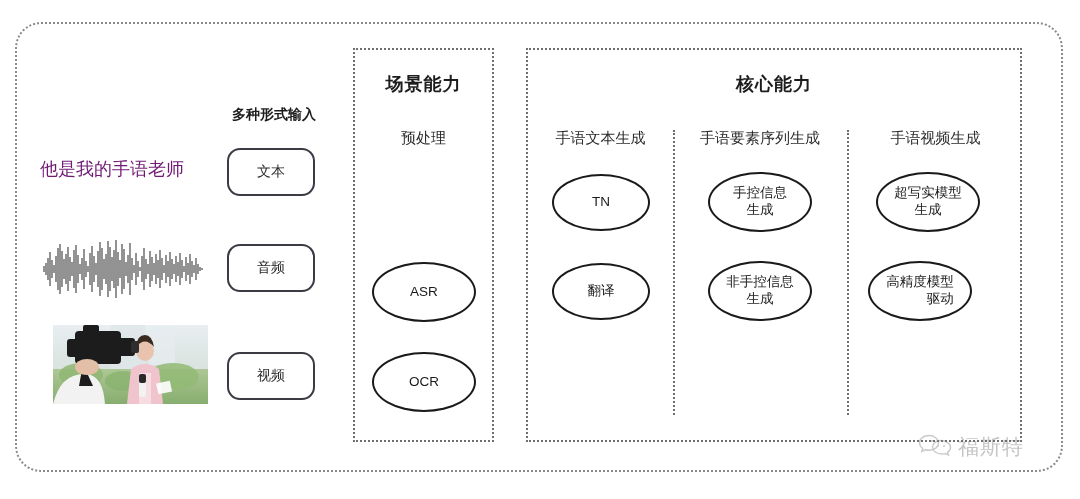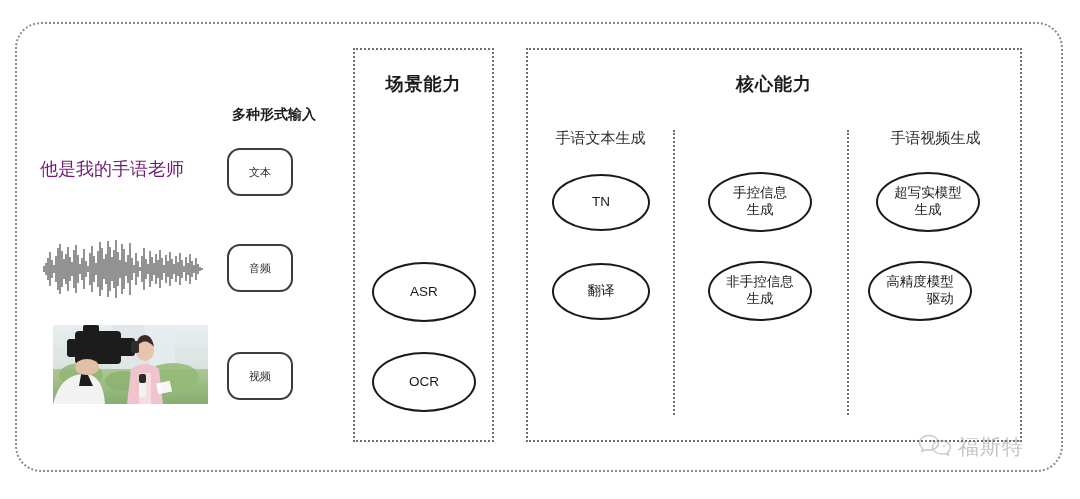--- a/index.html
+++ b/index.html
@@ -115,29 +115,29 @@
     top: 157px;
     width: 180px;
     text-align: left;
     font-size: 18px;
     color: #701a75;
     white-space: nowrap;
   }
   .pill-btn {
     position: absolute;
     left: 227px;
-    width: 66px;
+    width: 88px;
     height: 48px;
     border: 2px solid #3b3b44;
     border-radius: 13px;
     box-sizing: border-box;
     display: flex;
     align-items: center;
     justify-content: center;
-    font-size: 11px;
+    font-size: 14px;
     color: #2b2b2b;
     background: #fff;
   }
   #btn-text  { top: 148px; }
   #btn-audio { top: 244px; }
   #btn-video { top: 352px; }
 
   
   #waveform {
     position: absolute;
@@ -317,35 +317,37 @@
   </svg>
 </div>
 
 <div class="pill-btn" id="btn-text">文本</div>
 <div class="pill-btn" id="btn-audio">音频</div>
 <div class="pill-btn" id="btn-video">视频</div>
 
 <div class="panel" id="scene-panel">
   <div class="panel-title">场景能力</div>
 
+  <div class="col-heading" style="left:0; right:0; top:79px;">预处理</div>
 
   <div class="ellipse wide" style="left:17px; top:212px;">ASR</div>
   <div class="ellipse wide" style="left:17px; top:302px;">OCR</div>
 </div>
 
 <div class="panel" id="core-panel">
   <div class="panel-title">核心能力</div>
 
   <div class="divider" style="left:145px;"></div>
   <div class="divider" style="left:319px;"></div>
 
   <div class="col-heading" style="left:0px; width:145px; top:79px;">手语文本生成</div>
   <div class="ellipse small" style="left:24px; top:124px;">TN</div>
   <div class="ellipse small" style="left:24px; top:213px;">翻译</div>
 
+  <div class="col-heading" style="left:145px; width:174px; top:79px;">手语要素序列生成</div>
   <div class="ellipse wide" style="left:180px; top:122px; white-space:pre-line;">手控信息
 生成</div>
   <div class="ellipse wide" style="left:180px; top:211px; white-space:pre-line;">非手控信息
 生成</div>
 
   <div class="col-heading" style="left:319px; width:177px; top:79px;">手语视频生成</div>
   <div class="ellipse wide" style="left:348px; top:122px; white-space:pre-line;">超写实模型
 生成</div>
   <div class="ellipse wide" style="left:340px; top:211px; white-space:pre-line;text-align:right;">高精度模型
 驱动</div>

